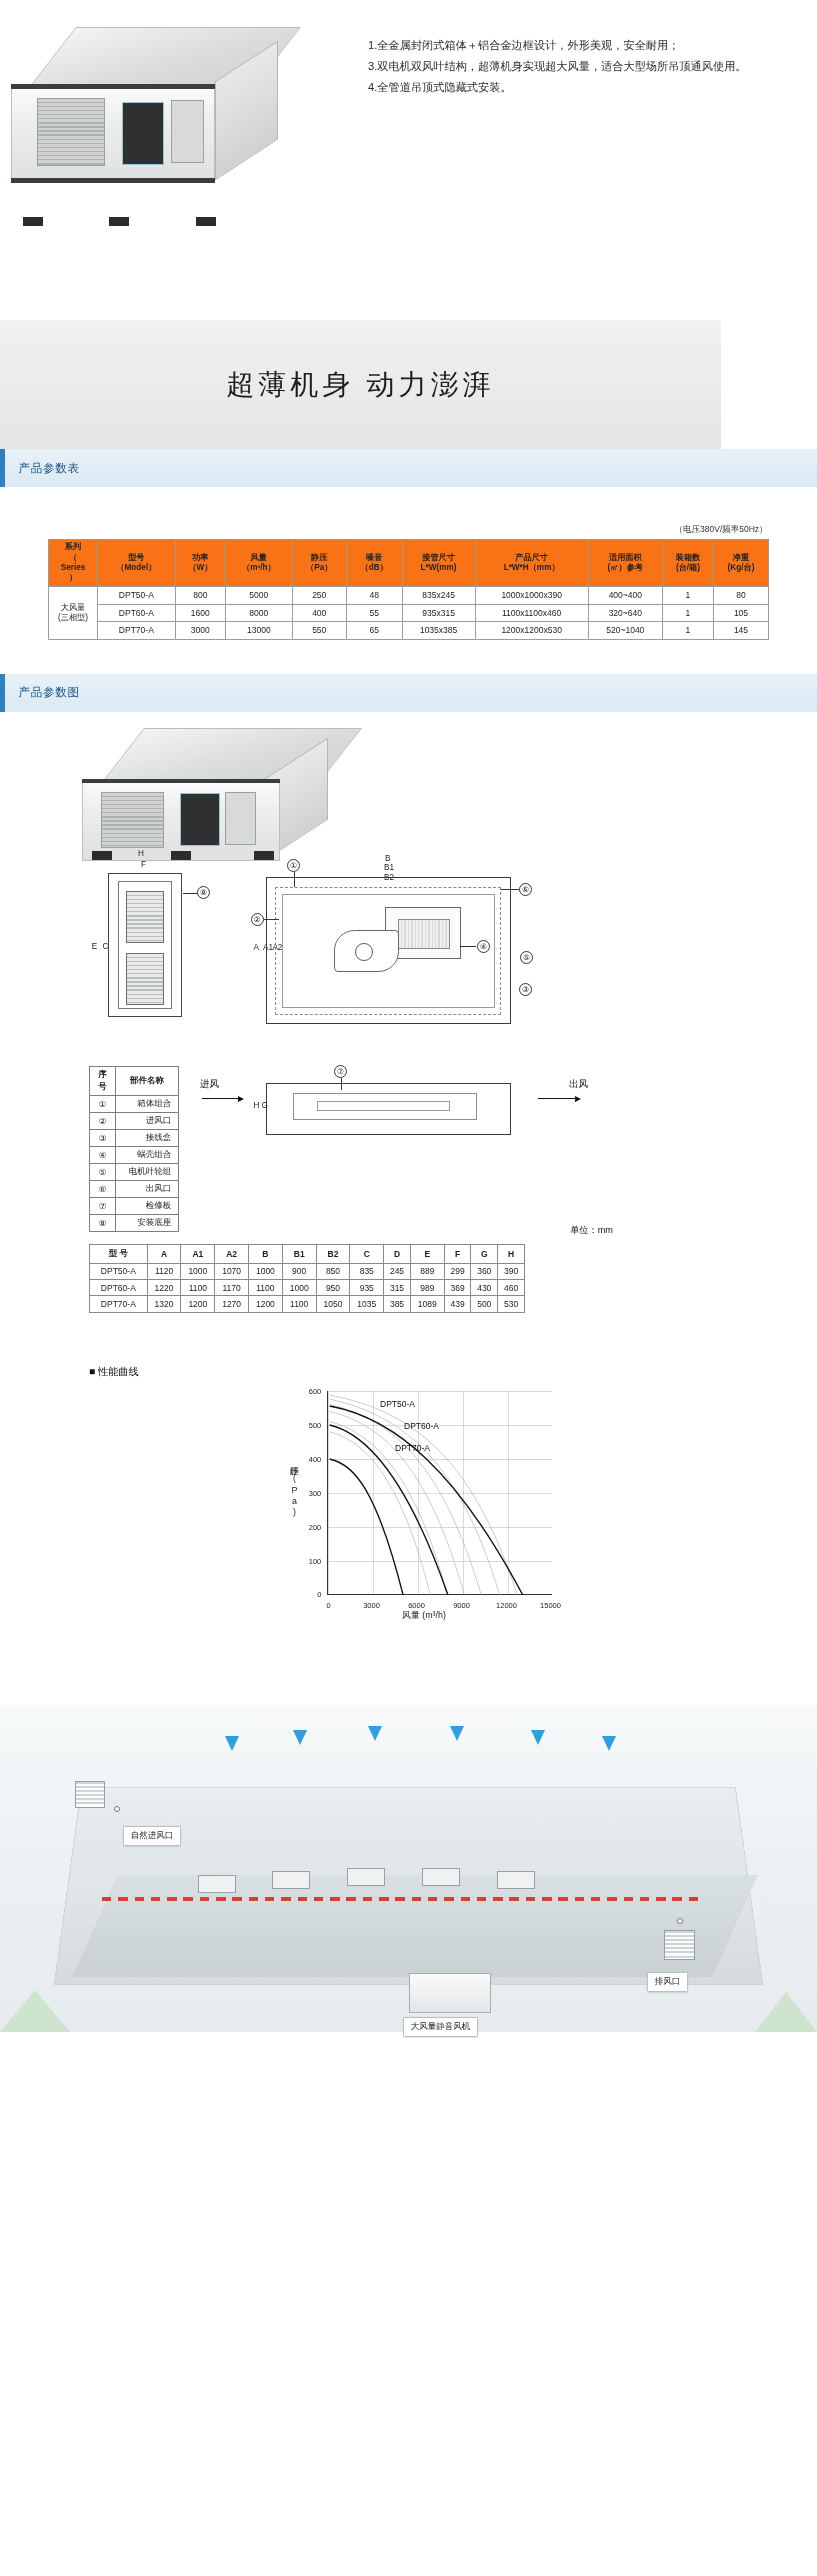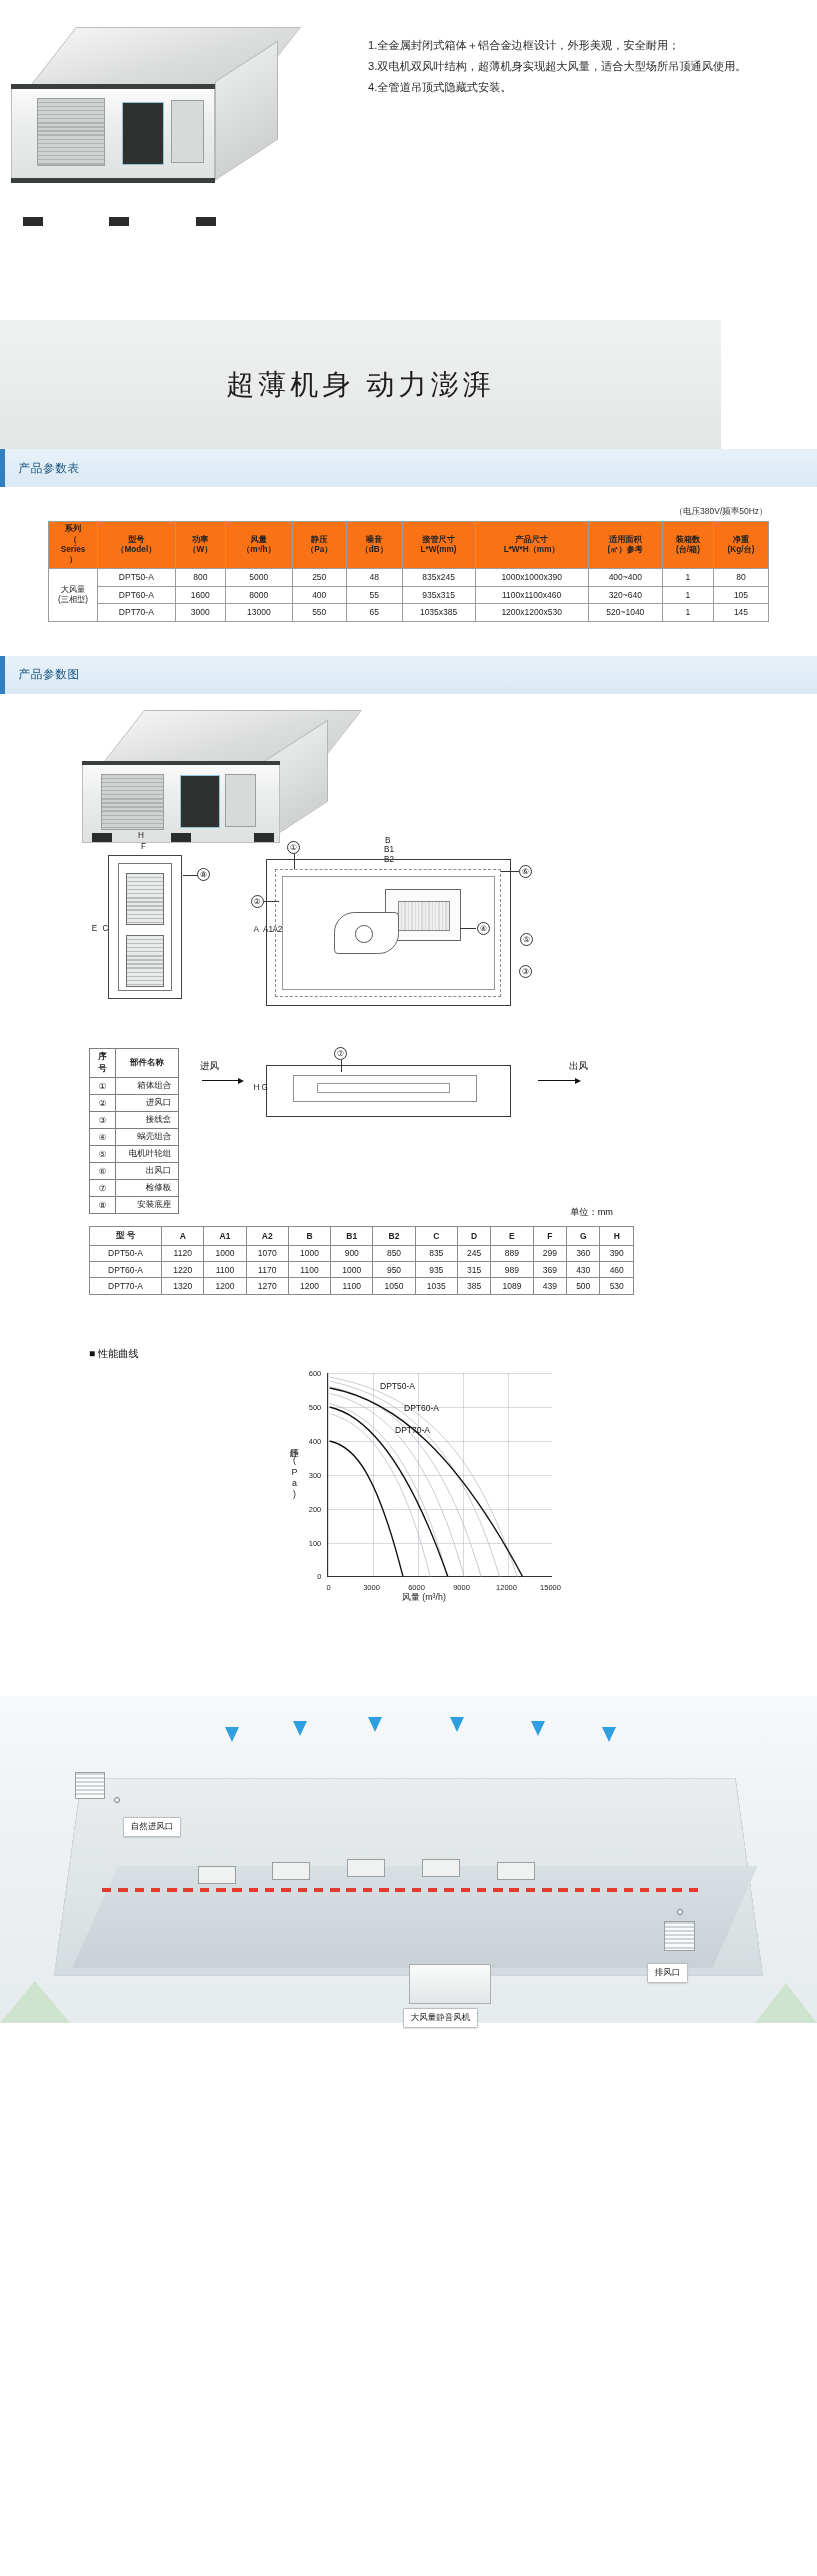--- a/index.html
+++ b/index.html
@@ -82,21 +82,21 @@
     position:relative; width:817px; height:38px;
     background:linear-gradient(180deg,#e7f1f8 0%,#dbe9f4 100%);
     display:flex; align-items:center;
   }
   .sec-bar .accent { width:4.8px; height:38px; background:#2f7fc1; }
   .sec-bar .sec-title {
     margin-left:13.6px; font-size:11.6px; color:#15517f; letter-spacing:0.7px;
   }
 
   
-  .params-wrap { padding:19px 48px 6.8px 48px; position:relative; }
+  .params-wrap { padding:19px 48px 6.8px 48px; position:relative;margin-top:18px; }
   .volt-note {
     text-align:right; font-size:8.5px; color:#333; margin-bottom:2.7px; padding-right:1.4px;
   }
   table.params {
     border-collapse:collapse; width:100%;
     font-size:8.5px; color:#222;
   }
   table.params th, table.params td {
     border:0.7px solid #9c9c9c; text-align:center; padding:2.7px 2px;
     line-height:10.2px;
@@ -183,21 +183,21 @@
   }
   .parts-table th { font-weight:bold; background:#fff; }
   .parts-table td.name { text-align:right; min-width:63px; }
   .parts-table td.idx { width:26px; }
 
   .unit-note {
     position:absolute; right:204px; top:383px; font-size:9.2px; color:#111;
   }
 
   
-  .dims-wrap { position:absolute; left:89px; top:403px; width:545px; }
+  .dims-wrap { position:absolute; left:89px; top:403px; width:436px; }
   table.dims { border-collapse:collapse; font-size:8.5px; width:100%; }
   table.dims th, table.dims td {
     border:0.7px solid #8a8a8a; text-align:center; padding:2.7px 1.4px; height:16.3px;
   }
   table.dims th { font-weight:bold; }
   table.dims td.model { font-weight:normal; }
 
   
   .perf-wrap { position:relative; width:817px; height:341px; }
   .perf-title { position:absolute; left:89px; top:5.4px; font-size:10.2px; color:#111; }
@@ -216,21 +216,21 @@
     text-orientation:upright; letter-spacing:1.4px;
   }
   .xlabel { position:absolute; left:116px; top:225px; font-size:8.9px; }
   .ytick { position:absolute; font-size:7.5px; color:#222; width:23px; text-align:right; }
   .xtick { position:absolute; font-size:7.5px; color:#222; text-align:center; width:27px; }
   .curve-label { position:absolute; font-size:8.5px; color:#111; }
 
   
   .install-wrap { position:relative; width:817px; height:381px; background:#fff; }
   .install-scene {
-    position:absolute; left:0; top:14px; width:817px; height:327px;
+    position:absolute; left:0; top:5px; width:817px; height:327px;
     background:linear-gradient(180deg,#f7f9fa 0%,#eef2f4 40%,#e6ebee 100%);
   }
   .room {
     position:absolute; left:68px; top:75px; width:681px; height:204px;
     background:linear-gradient(180deg,#e9edef 0%,#dfe4e7 60%,#d5dbde 100%);
     transform:perspective(613px) rotateX(14deg);
     border:0.7px solid #cdd3d6;
   }
   .room-floor {
     position:absolute; left:95px; top:170px; width:640px; height:102px;

